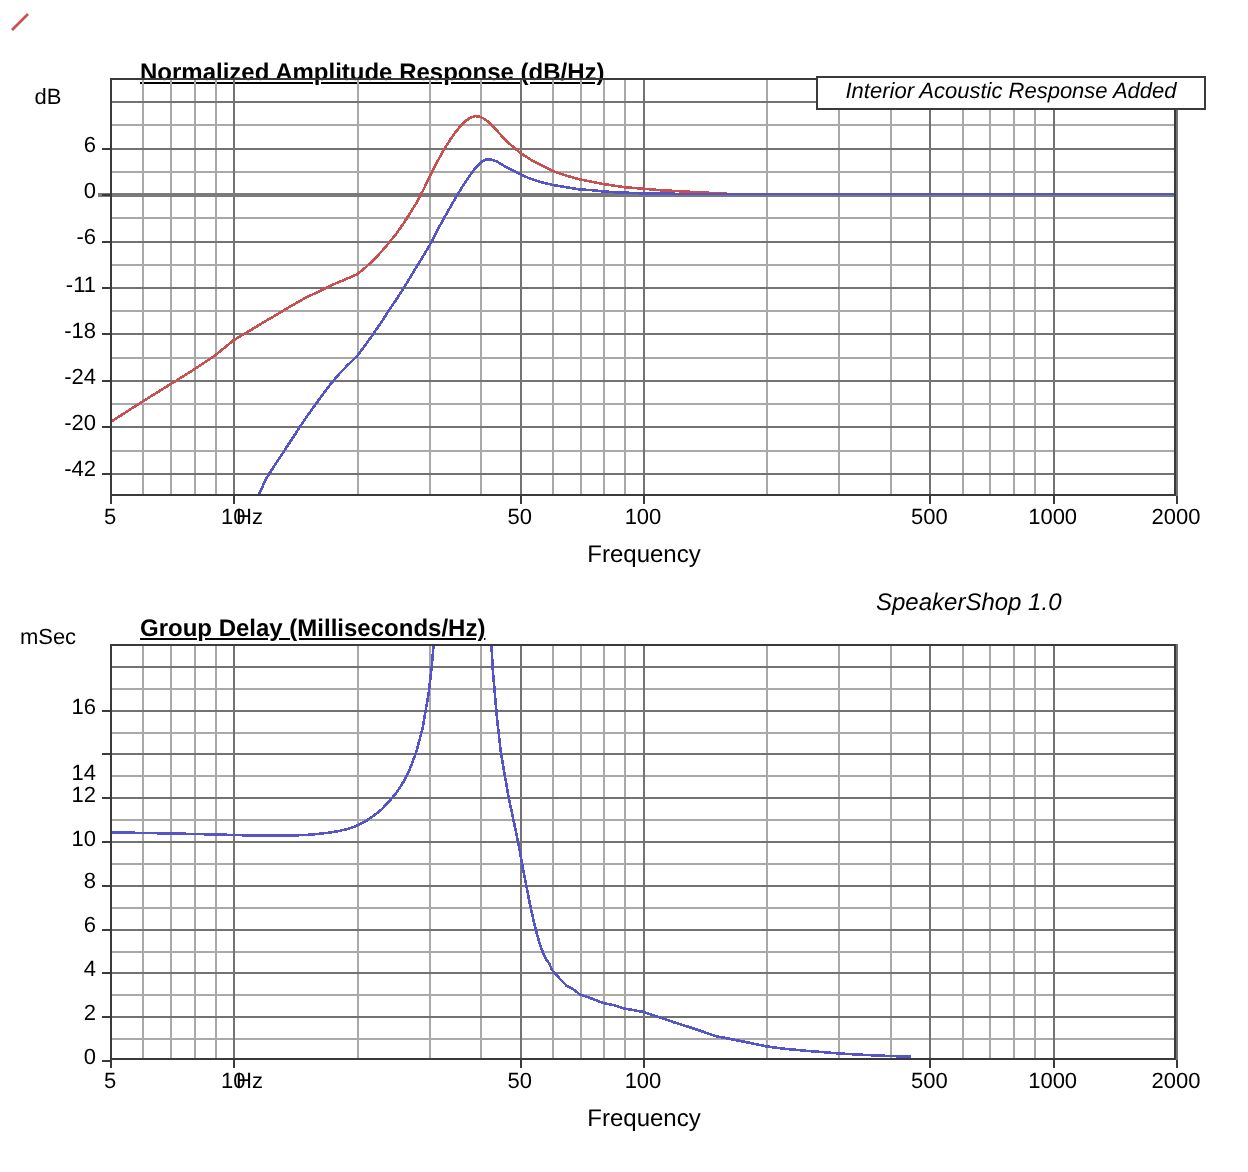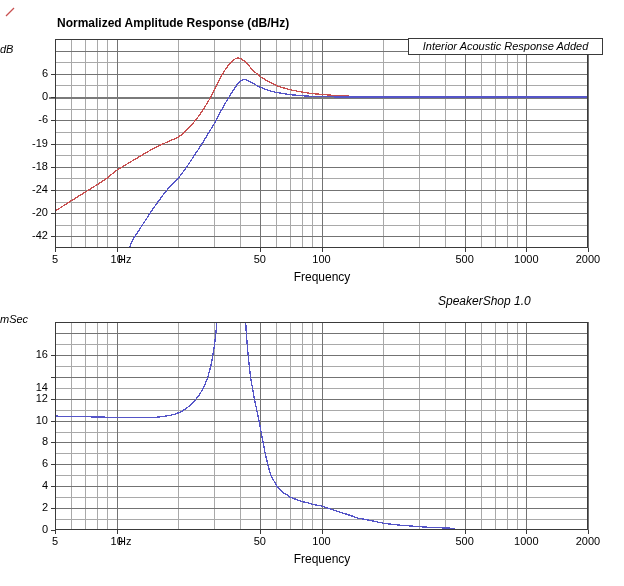--- a/index.html
+++ b/index.html
@@ -4,30 +4,30 @@
 <style>
   html,body{margin:0;padding:0;background:#fff;}
   .screen{
     position:relative;width:624px;height:586px;background:#ffffff;
     font-family:"Liberation Sans","DejaVu Sans",sans-serif;color:#000;overflow:hidden;
   }
   .chart-section{position:absolute;left:0;width:624px;}
   #chart-sec-0{top:0;height:289px;}
   #chart-sec-1{top:289px;height:297px;}
   .chart-title{
-    position:absolute;margin:0;font-size:12px;font-weight:bold;white-space:nowrap;
+    position:absolute;margin:13px;font-size:12px;font-weight:bold;white-space:nowrap;text-decoration:underline;
   }
   #chart-sec-0 .chart-title{left:57px;top:16px;}
   #chart-sec-1 .chart-title{left:57px;top:5px;}
   .watermark{
     position:absolute;top:5px;left:438px;width:150px;text-align:left;
     font-size:12px;font-style:italic;white-space:nowrap;
   }
   .y-unit{
-    position:absolute;left:0;width:48px;text-align:left;font-size:11px;white-space:nowrap;font-style:italic;
+    position:absolute;left:0;width:48px;text-align:center;font-size:11px;white-space:nowrap;
   }
   #chart-sec-0 .y-unit{top:43px;}
   #chart-sec-1 .y-unit{top:24px;}
   .plot-mount{position:absolute;}
   #chart-sec-0 .plot-mount{left:55px;top:39px;width:533px;height:209px;}
   #chart-sec-1 .plot-mount{left:55px;top:33px;width:533px;height:208px;}
   .plot-mount svg{overflow:visible;display:block;}
   .legend-box{
     position:absolute;left:408px;top:38px;width:193px;height:15px;
     background:#fff;border:1px solid #3a3a3a;
@@ -133,35 +133,36 @@
         </svg>
       </div>
     <div class="legend-box">
       <span>Interior Acoustic Response Added</span>
     </div>
     <div class="x-unit-label">Hz</div>
     <div class="x-axis-title">Frequency</div>
   <div class="tick-label y-tick-label" style="top: 66.8333px;">6</div>
       <div class="tick-label y-tick-label" style="top: 90.0556px;">0</div>
       <div class="tick-label y-tick-label" style="top: 113.278px;">-6</div>
-      <div class="tick-label y-tick-label" style="top: 136.5px;">-19</div>
+      <div class="tick-label y-tick-label" style="top: 136.5px;">-11</div>
       <div class="tick-label y-tick-label" style="top: 159.722px;">-18</div>
       <div class="tick-label y-tick-label" style="top: 182.944px;">-24</div>
       <div class="tick-label y-tick-label" style="top: 206.167px;">-20</div>
       <div class="tick-label y-tick-label" style="top: 229.389px;">-42</div>
       <div class="tick-label x-tick-label" style="left: 30px; width: 50px; top: 253px;">5</div>
       <div class="tick-label x-tick-label" style="left: 91.6623px; width: 50px; top: 253px;">10</div>
       <div class="tick-label x-tick-label" style="left: 234.838px; width: 50px; top: 253px;">50</div>
       <div class="tick-label x-tick-label" style="left: 296.5px; width: 50px; top: 253px;">100</div>
       <div class="tick-label x-tick-label" style="left: 439.675px; width: 50px; top: 253px;">500</div>
       <div class="tick-label x-tick-label" style="left: 501.338px; width: 50px; top: 253px;">1000</div>
       <div class="tick-label x-tick-label" style="left: 563px; width: 50px; top: 253px;">2000</div>
     </section>
 
   <section class="chart-section" id="chart-sec-1">
+    <h2 class="chart-title">Group Delay (Milliseconds/Hz)</h2>
     <div class="watermark">SpeakerShop 1.0</div>
     <div class="y-unit">mSec</div>
     <div class="plot-mount">
         <svg width="533" height="208" viewBox="0 0 533 208" shape-rendering="crispEdges">
           <g>
             <line x1="16.7" y1="0" x2="16.7" y2="208" stroke="#a9a9a9" stroke-width="1"></line>
             <line x1="30.4" y1="0" x2="30.4" y2="208" stroke="#a9a9a9" stroke-width="1"></line>
             <line x1="42.3" y1="0" x2="42.3" y2="208" stroke="#a9a9a9" stroke-width="1"></line>
             <line x1="52.8" y1="0" x2="52.8" y2="208" stroke="#a9a9a9" stroke-width="1"></line>
             <line x1="123.8" y1="0" x2="123.8" y2="208" stroke="#a9a9a9" stroke-width="1"></line>

